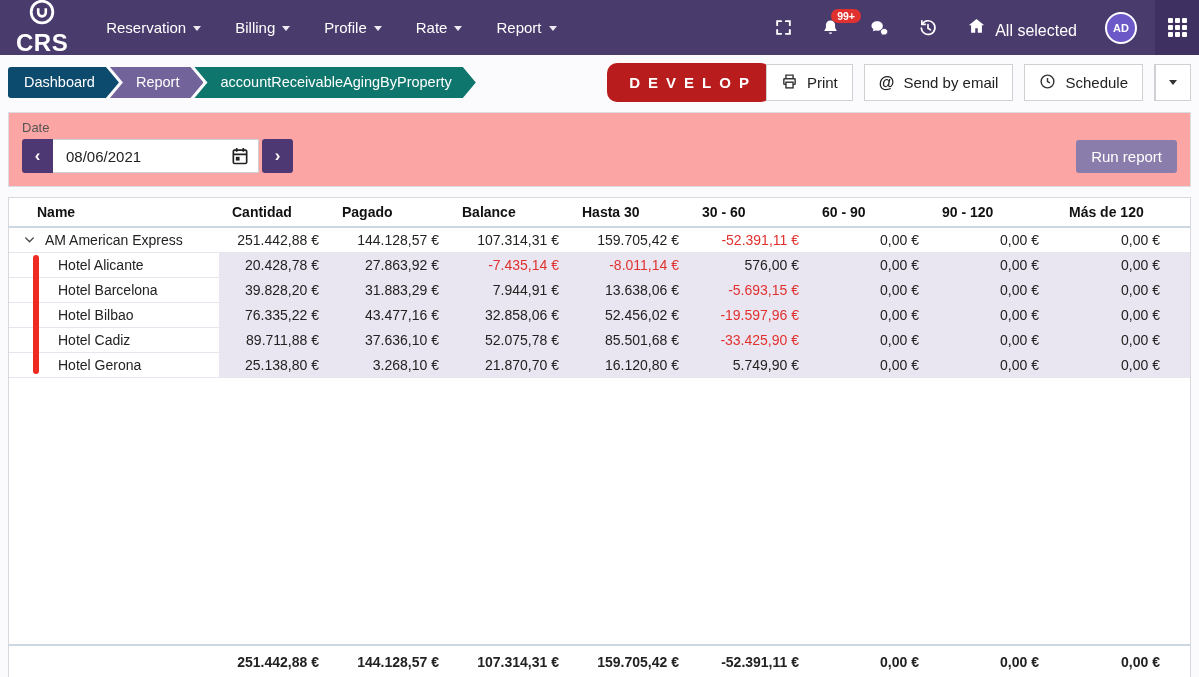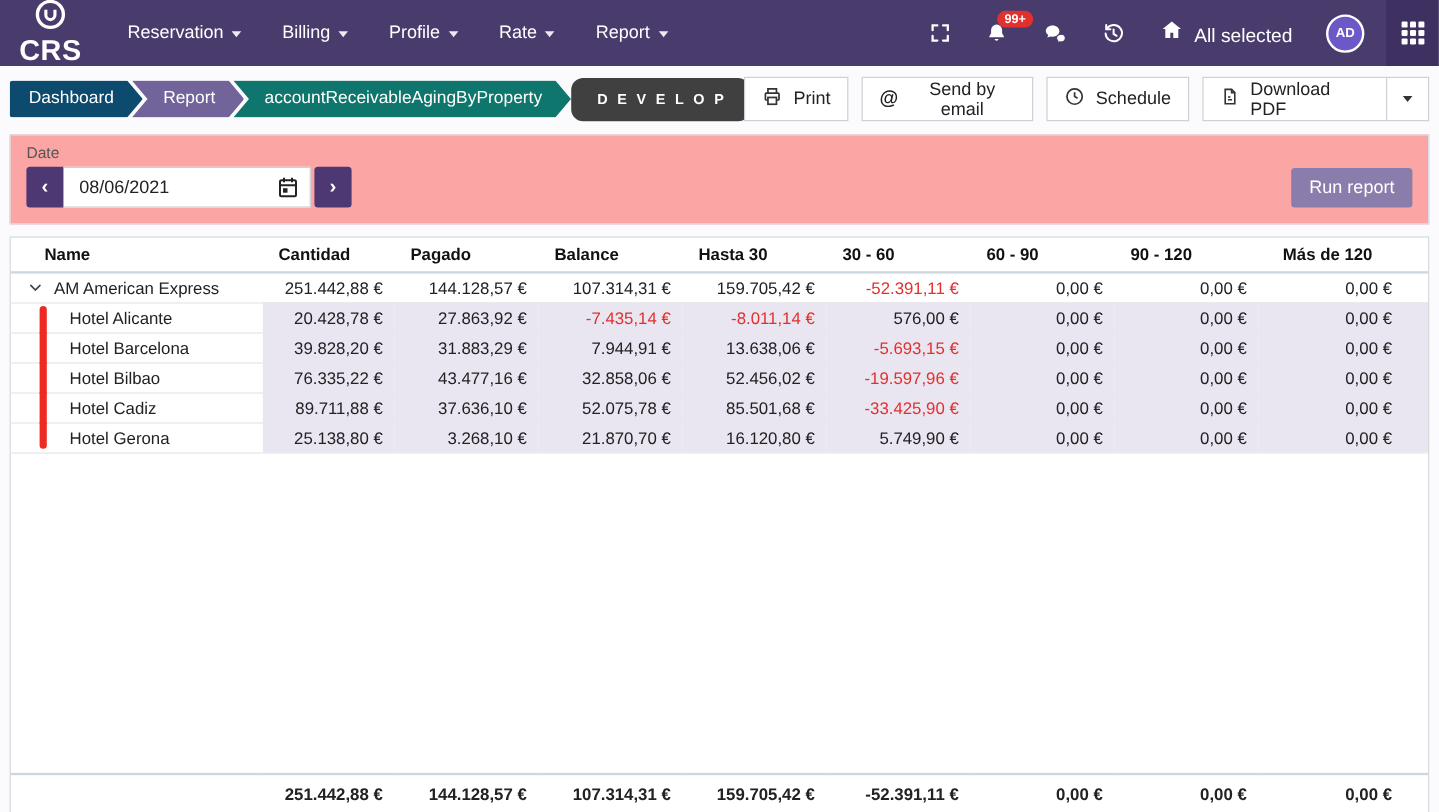--- a/index.html
+++ b/index.html
@@ -32,21 +32,21 @@
   .crumb { height:31px; line-height:31px; color:#fff; font-size:14.5px; padding:0 24px 0 26px;
     clip-path:polygon(0 0, calc(100% - 13px) 0, 100% 50%, calc(100% - 13px) 100%, 0 100%, 13px 50%);
     margin-left:-9px; cursor:pointer; white-space:nowrap; }
   .crumb:first-child { margin-left:0; padding-left:16px; border-radius:3px 0 0 3px;
     clip-path:polygon(0 0, calc(100% - 13px) 0, 100% 50%, calc(100% - 13px) 100%, 0 100%); }
   .crumb.c1 { background:#0c4a6e; }
   .crumb.c2 { background:#72649b; }
   .crumb.c3 { background:#0f766e; }
 
   .actions { display:flex; align-items:center; }
-  .env-badge { background:#404040; color:#fff; font-weight:bold; font-size:12px; letter-spacing:8px;
+  .env-badge { background:#b91c1c; color:#fff; font-weight:bold; font-size:15px; letter-spacing:8px;
     padding:11px 14px 11px 22px; border-radius:10px; margin-right:-16px; position:relative; z-index:0; white-space:nowrap; }
   .btn { position:relative; z-index:1; background:#fff; border:1px solid #cfcfd4; color:#222;
     font-size:15px; display:flex; align-items:center; gap:9px; padding:6px 14px; height:37px;
     margin-left:11px; cursor:pointer; font-family:inherit; }
   .split { display:flex; align-items:stretch; padding:0; }
   .split .main { display:flex; align-items:center; gap:9px; padding:0 14px; }
   .split .arrow { display:flex; align-items:center; padding:0 13px; border-left:1px solid #cfcfd4; }
   .caret-dark { width:0; height:0; border-left:4.5px solid transparent; border-right:4.5px solid transparent;
     border-top:5.5px solid #333; }
 
@@ -203,30 +203,20 @@
     <button class="btn">
       <span>
         <svg width="17" height="17" viewBox="0 0 24 24" fill="none" stroke="#333" stroke-width="2">
             <circle cx="12" cy="12" r="9"></circle>
             <path d="M12 7v5l3.5 2"></path>
           </svg>
       </span>
       <span>Schedule</span>
     </button>
     <div class="btn split">
-      <span class="main">
-        <span>
-          <svg width="16" height="17" viewBox="0 0 24 24" fill="none" stroke="#333" stroke-width="2">
-              <path d="M6 3h8l4 4v14H6z"></path>
-              <path d="M14 3v4h4"></path>
-              <path d="M9.5 12.5h3M9.5 16h5"></path>
-            </svg>
-        </span>
-        <span>Download PDF</span>
-      </span>
       <span class="arrow">
         <span class="caret-dark"></span>
       </span>
     </div>
   </div>
 </div>
 
 <section class="filter">
   <div class="filter-label">Date</div>
   <div class="filter-row">

